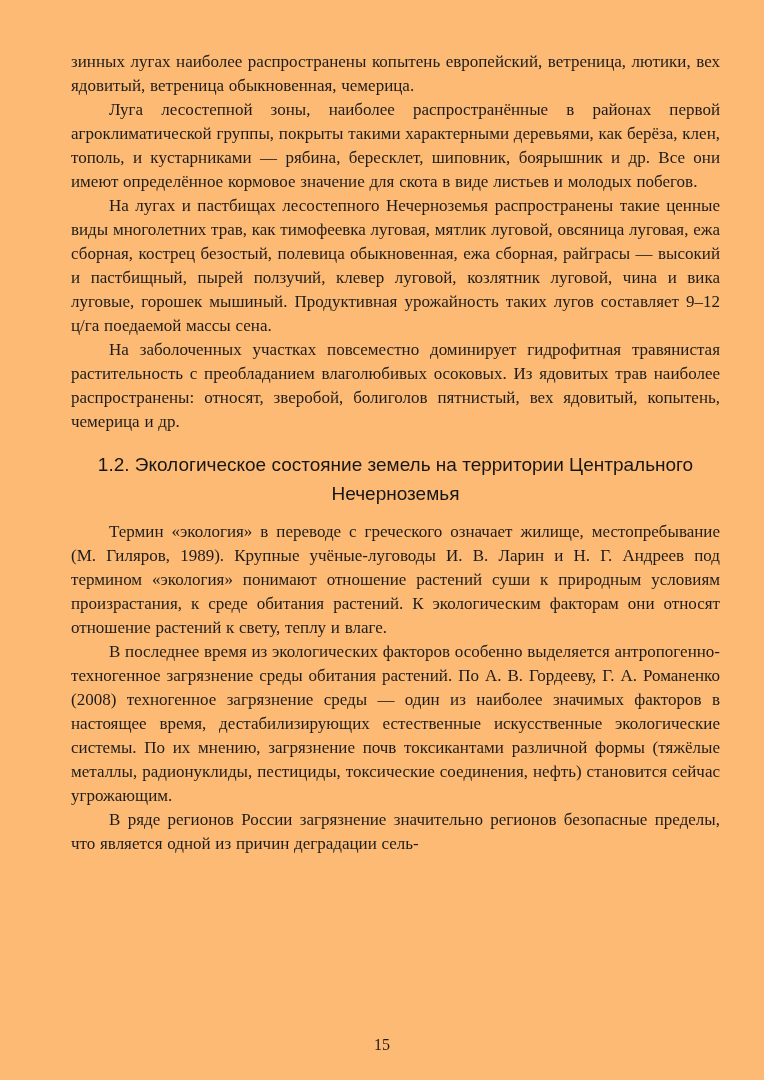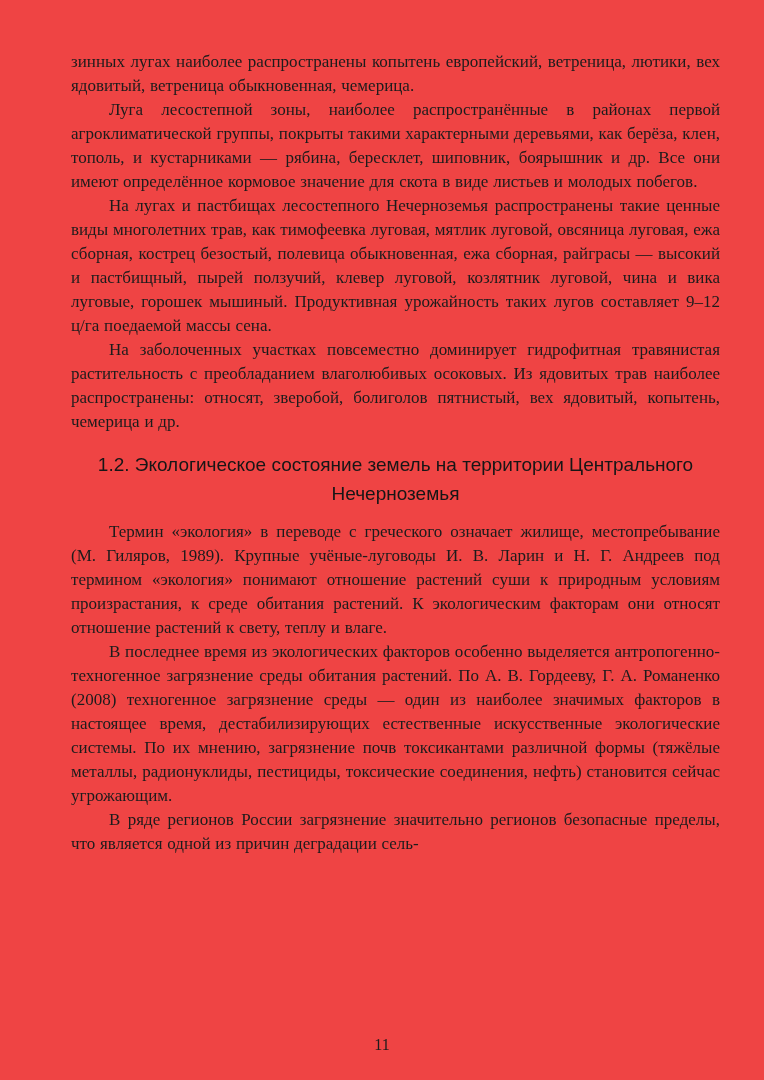--- a/index.html
+++ b/index.html
@@ -5,21 +5,21 @@
   html, body {
     margin: 0;
     padding: 0;
     background: #e8e8e8;
   }
   .page {
     position: relative;
     width: 764px;
     height: 1080px;
     margin: 0 auto;
-    background: #ef4444;
+    background: #fdba74;
     box-sizing: border-box;
     padding: 50px 44px 0 71px;
     font-family: "Liberation Serif", "DejaVu Serif", serif;
     color: #1c1c1c;
     overflow: hidden;
   }
   .para {
     margin: 0;
     font-size: 17px;
     line-height: 24px;
@@ -59,15 +59,15 @@
   <p class="para">Луга лесостепной зоны, наиболее распространённые в районах первой агроклиматической группы, покрыты такими характерными деревьями, как берёза, клен, тополь, и кустарниками — рябина, бересклет, шиповник, боярышник и др. Все они имеют определённое кормовое значение для скота в виде листьев и молодых побегов.</p>
   <p class="para">На лугах и пастбищах лесостепного Нечерноземья распространены такие ценные виды многолетних трав, как тимофеевка луговая, мятлик луговой, овсяница луговая, ежа сборная, кострец безостый, полевица обыкновенная, ежа сборная, райграсы — высокий и пастбищный, пырей ползучий, клевер луговой, козлятник луговой, чина и вика луговые, горошек мышиный. Продуктивная урожайность таких лугов составляет 9–12 ц/га поедаемой массы сена.</p>
   <p class="para">На заболоченных участках повсеместно доминирует гидрофитная травянистая растительность с преобладанием влаголюбивых осоковых. Из ядовитых трав наиболее распространены: относят, зверобой, болиголов пятнистый, вех ядовитый, копытень, чемерица и др.</p>
 
   <h2 class="heading">1.2. Экологическое состояние земель на территории Центрального Нечерноземья</h2>
 
   <p class="para">Термин «экология» в переводе с греческого означает жилище, местопребывание (М. Гиляров, 1989). Крупные учёные-луговоды И. В. Ларин и Н. Г. Андреев под термином «экология» понимают отношение растений суши к природным условиям произрастания, к среде обитания растений. К экологическим факторам они относят отношение растений к свету, теплу и влаге.</p>
   <p class="para">В последнее время из экологических факторов особенно выделяется антропогенно-техногенное загрязнение среды обитания растений. По А. В. Гордееву, Г. А. Романенко (2008) техногенное загрязнение среды — один из наиболее значимых факторов в настоящее время, дестабилизирующих естественные искусственные экологические системы. По их мнению, загрязнение почв токсикантами различной формы (тяжёлые металлы, радионуклиды, пестициды, токсические соединения, нефть) становится сейчас угрожающим.</p>
   <p class="para">В ряде регионов России загрязнение значительно регионов безопасные пределы, что является одной из причин деградации сель-</p>
 
-  <div class="page-number">11</div>
+  <div class="page-number">15</div>
 
 </div>
 
 </body></html>

